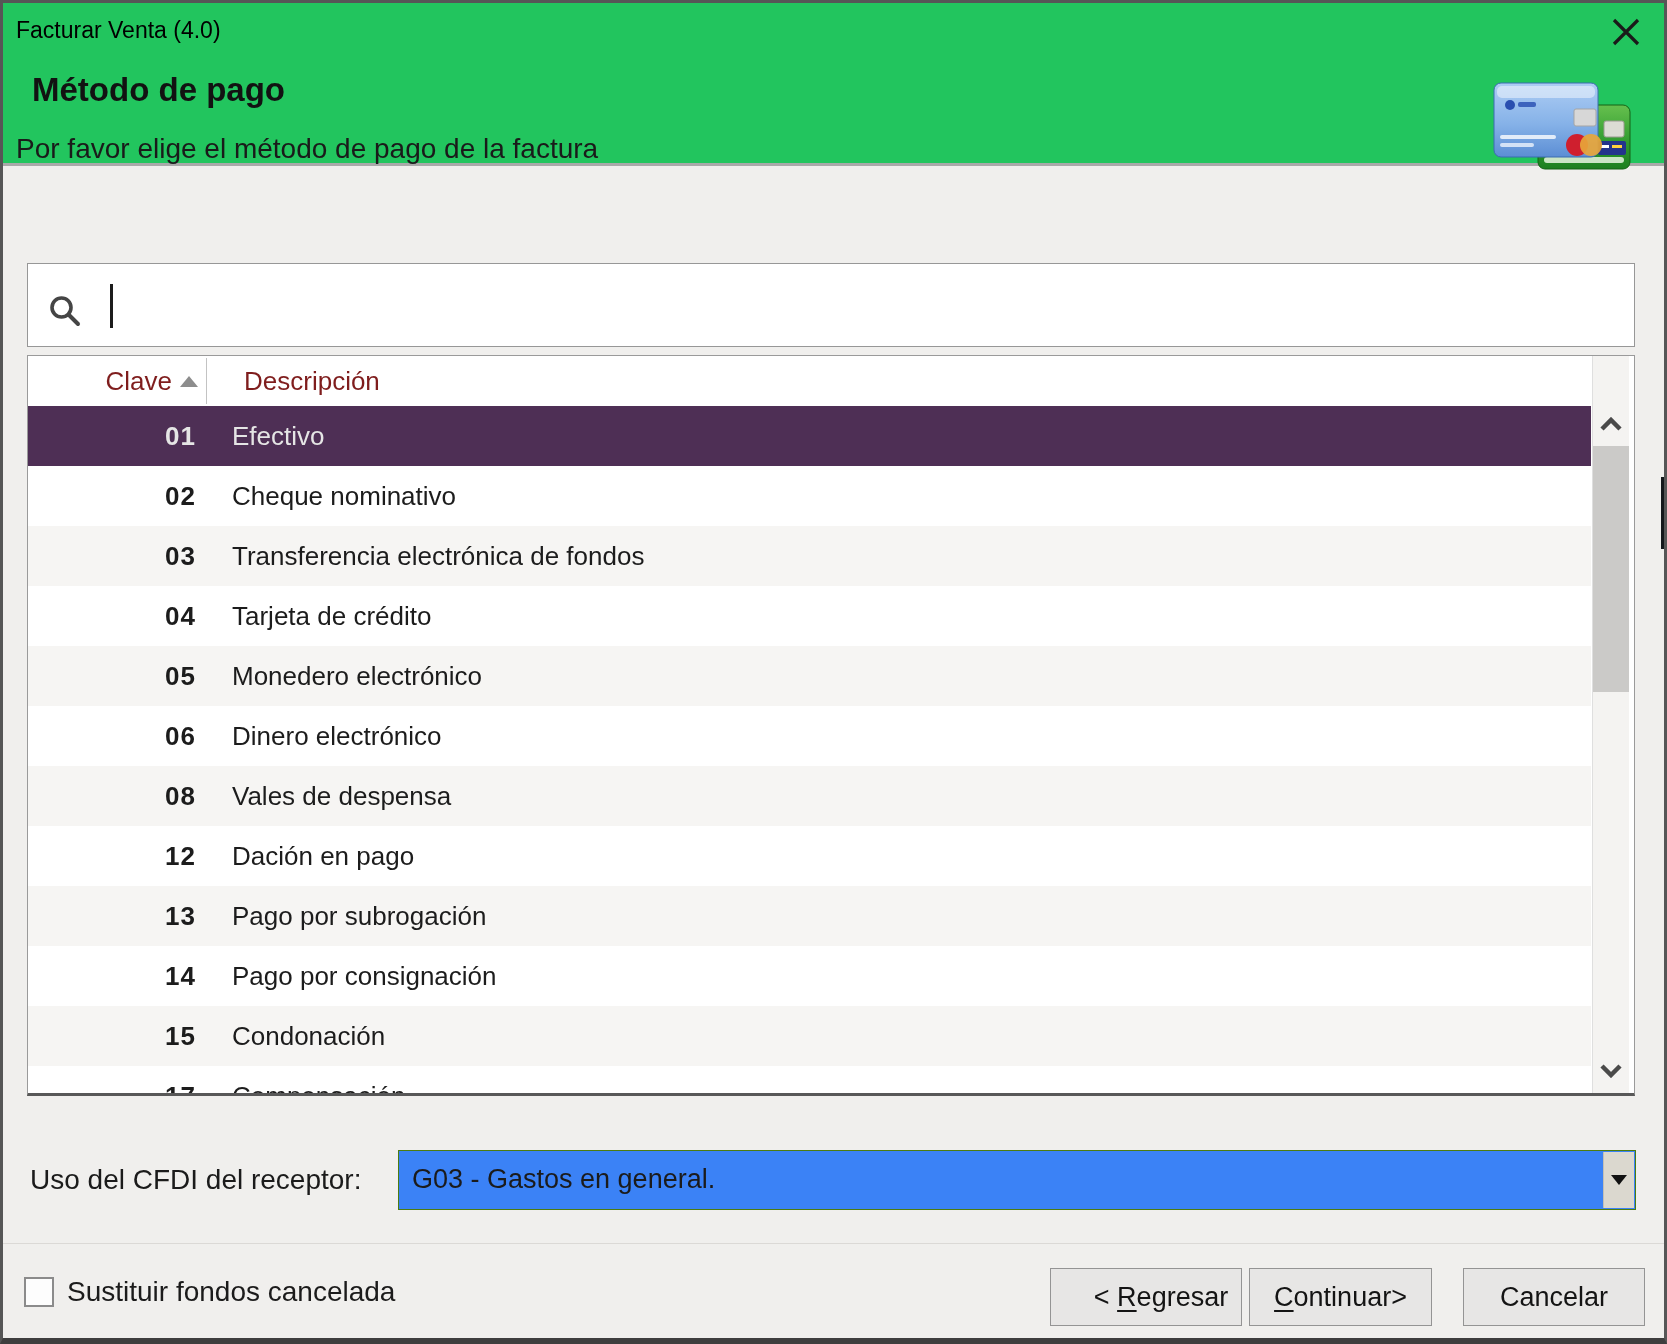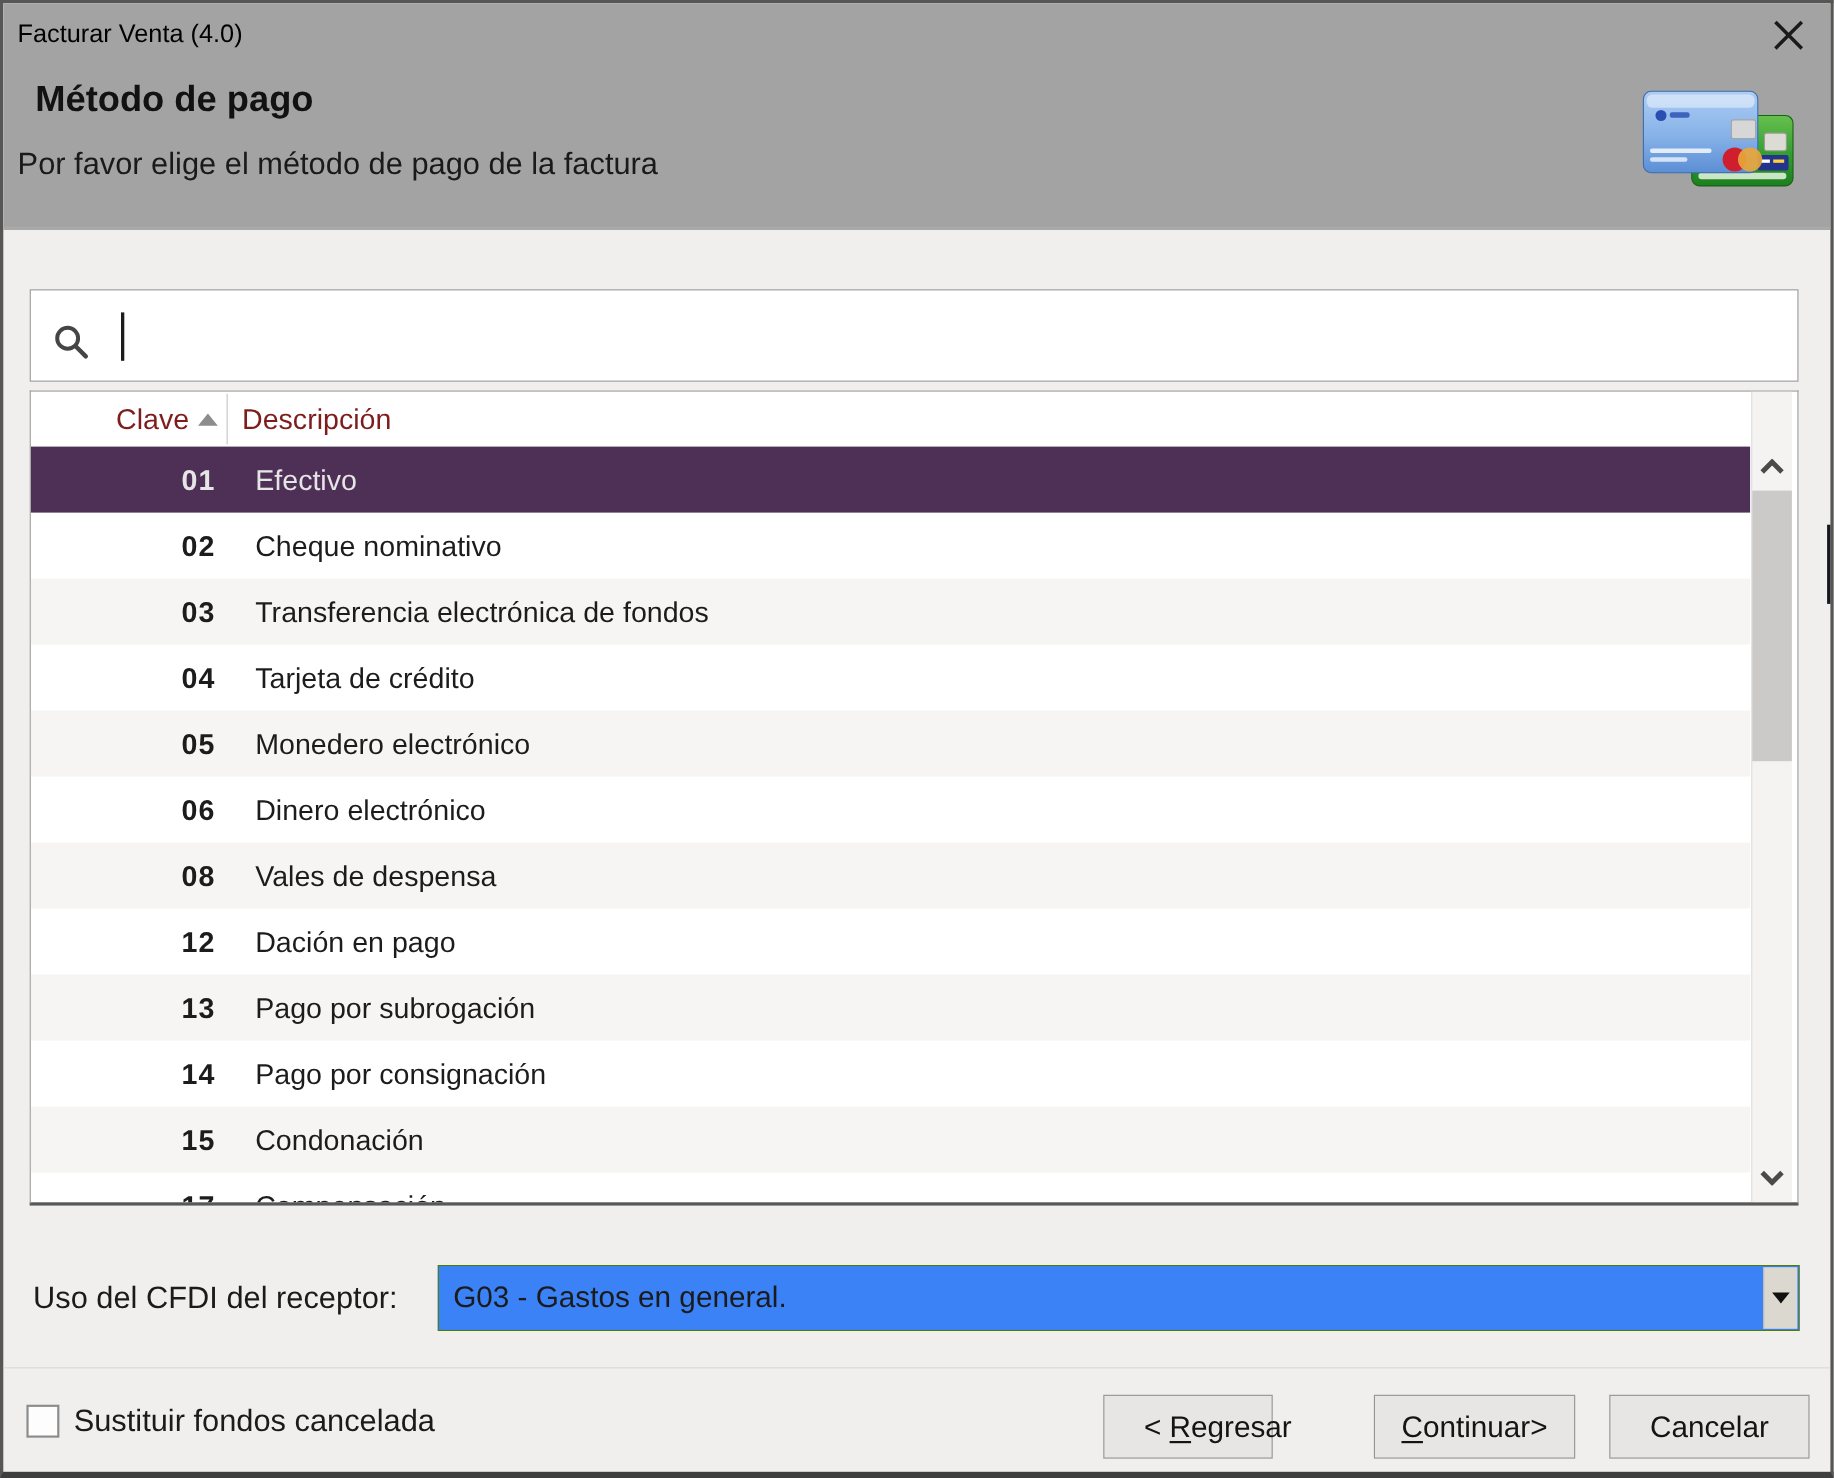--- a/index.html
+++ b/index.html
@@ -10,22 +10,22 @@
     margin:0 auto;
     background:#f0efed;
     border:3px solid #565656;
     border-bottom:6px solid #3e3e3e;
     font-family:"Liberation Sans","DejaVu Sans",sans-serif;
     color:#1b1b1b;
     overflow:hidden;
   }
   
   .hdr {
-    position:absolute; top:0; left:0; right:0; height:206px;
-    background:#a3a3a3; border-bottom:3px solid #a9a9a9;
+    position:absolute; top:0; left:0; right:0; height:163px;
+    background:#22c55e; border-bottom:3px solid #a9a9a9;
   }
   .win-title { position:absolute; left:13px; top:14px; font-size:23px; color:#000; white-space:nowrap; }
   .close-btn { position:absolute; right:20px; top:12px; width:36px; height:36px; display:flex; align-items:center; justify-content:center; cursor:pointer; background:none; border:none; padding:0; }
   .hdr-heading { position:absolute; left:1px; top:68px; font-size:33px; font-weight:bold; color:#121212; white-space:nowrap;margin-left:28px; }
   .hdr-sub { position:absolute; left:13px; top:130px; font-size:28px; color:#1a1a1a; white-space:nowrap; }
   .card-icon { position:absolute; right:30px; top:66px; width:148px; height:106px; }
   
   .search-box {
     position:absolute; left:24px; top:260px; width:1608px; height:84px;
     background:#fff; border:1px solid #979797;
@@ -38,21 +38,21 @@
   .caret { position:absolute; left:82px; top:20px; width:3px; height:44px; background:#1c1c1c; }
   
   .tbl {
     position:absolute; left:24px; top:352px; width:1608px; height:741px;
     background:#fff; border:1px solid #9a9a9a; border-bottom:3px solid #585858;
     overflow:hidden;
   }
   .tbl-hdr { position:relative; height:50px; width:1563px; display:flex; align-items:center; font-size:26px; color:#7f1d1d; }
   .col-clave { width:178px; display:flex; align-items:center; justify-content:flex-end; gap:8px; padding-right:8px; }
   .col-sep { position:absolute; left:178px; top:2px; width:1px; height:46px; background:#c3c3c3; }
-  .col-desc { padding-left:14px; }
+  .col-desc { padding-left:38px; }
   .sort-tri { width:0; height:0; border-left:9px solid transparent; border-right:9px solid transparent; border-bottom:11px solid #8d8d8d; }
   .rows { width:1563px; }
   .trow { height:60px; display:flex; align-items:center; font-size:26px; color:#1c1c1c; cursor:default; }
   .trow .clave { width:178px; text-align:right; padding-right:10px; font-weight:600; letter-spacing:1px; }
   .trow .desc { padding-left:26px; white-space:nowrap;text-align:right; }
   .trow.stripe { background:#f6f5f3; }
   .trow.selected { background:#4e2f55; color:#e5e5e5; }
   
   .sbar { position:absolute; top:0; right:5px; bottom:0; width:37px; background:#f4f3f1; border-left:1px solid #dfdfdf; }
   .sb-btn { position:absolute; left:0; width:100%; height:36px; display:flex; align-items:center; justify-content:center; cursor:pointer; }
@@ -68,21 +68,21 @@
   .div2 { position:absolute; left:0; right:0; top:1240px; height:1px; background:#dbd9d6; }
   
   .chk { position:absolute; left:21px; top:1274px; width:30px; height:30px; background:#fdfdfd; border:2px solid #8b8b8b; cursor:pointer; }
   .chk-label { position:absolute; left:64px; top:1272px; height:34px; line-height:34px; font-size:28px; white-space:nowrap; }
   .btn {
     position:absolute; top:1265px; height:58px;
     background:#e7e6e5; border:1px solid #949494; color:#141414;
     font-size:27px; font-family:inherit; cursor:pointer; white-space:nowrap;
   }
   .btn u { text-underline-offset:4px; }
-  .btn-back { left:1000px; width:154px;padding-left:36px; }
+  .btn-back { left:1047px; width:192px;padding-left:36px; }
   .btn-continue { left:1246px; width:183px; }
   .btn-cancel { left:1460px; width:182px; }
   .edge-artifact { position:absolute; right:-3px; top:474px; width:6px; height:72px; background:#15181c; }
 </style>
 </head>
 <body>
 
 <div class="dialog">
 
   <div class="hdr">

